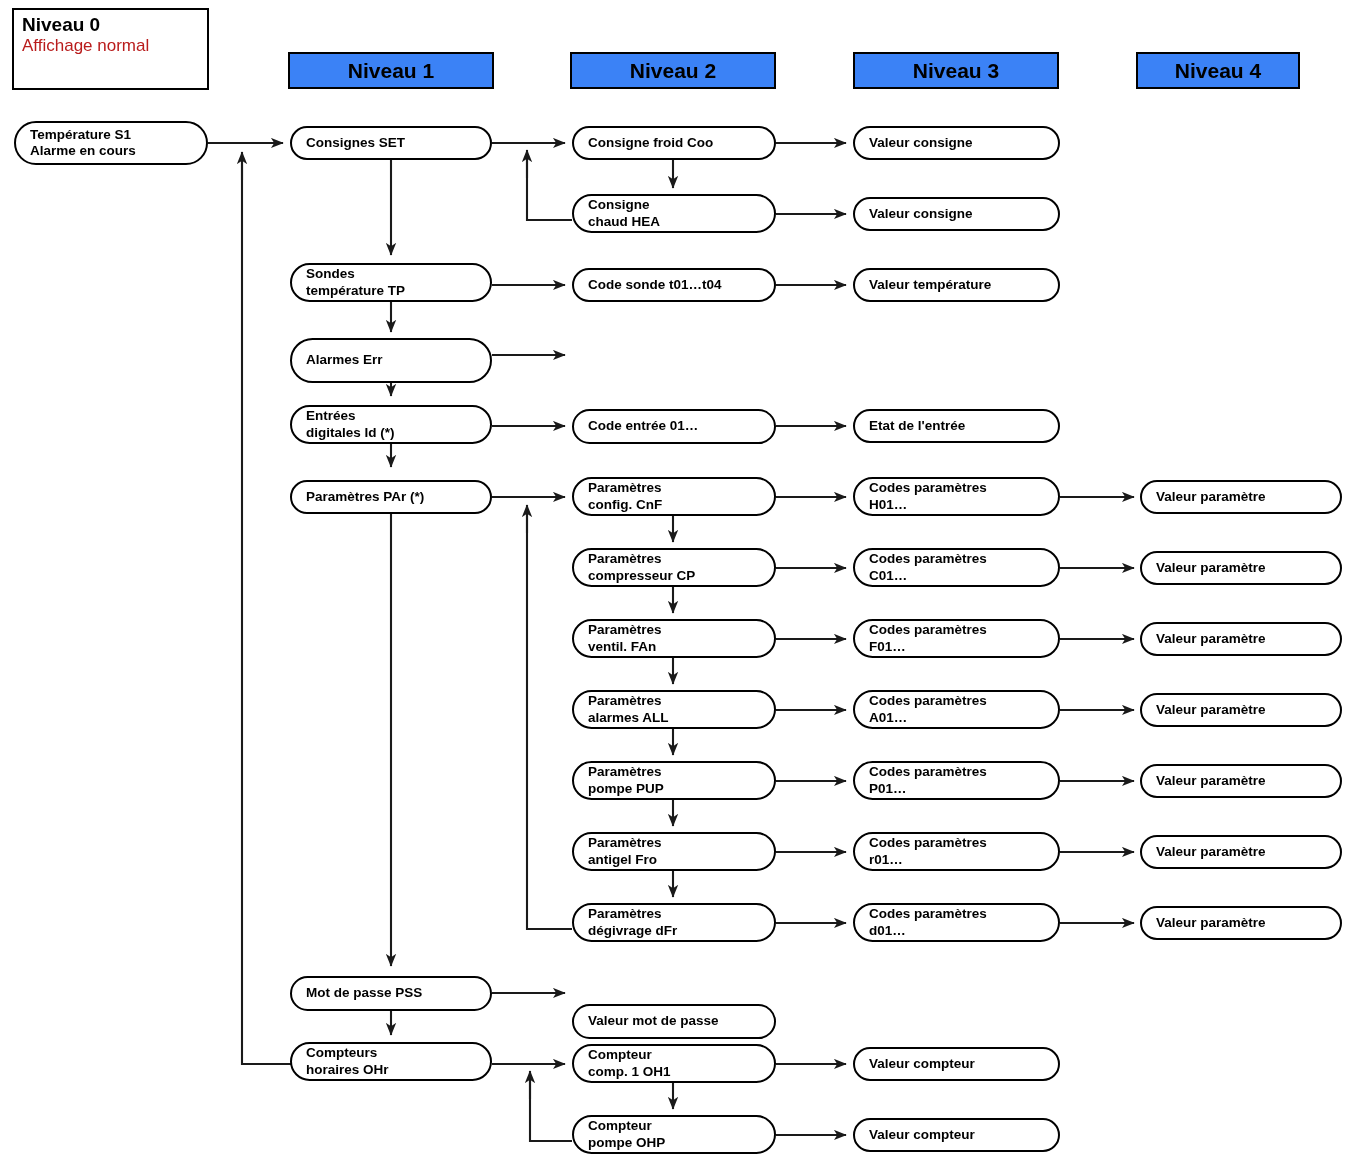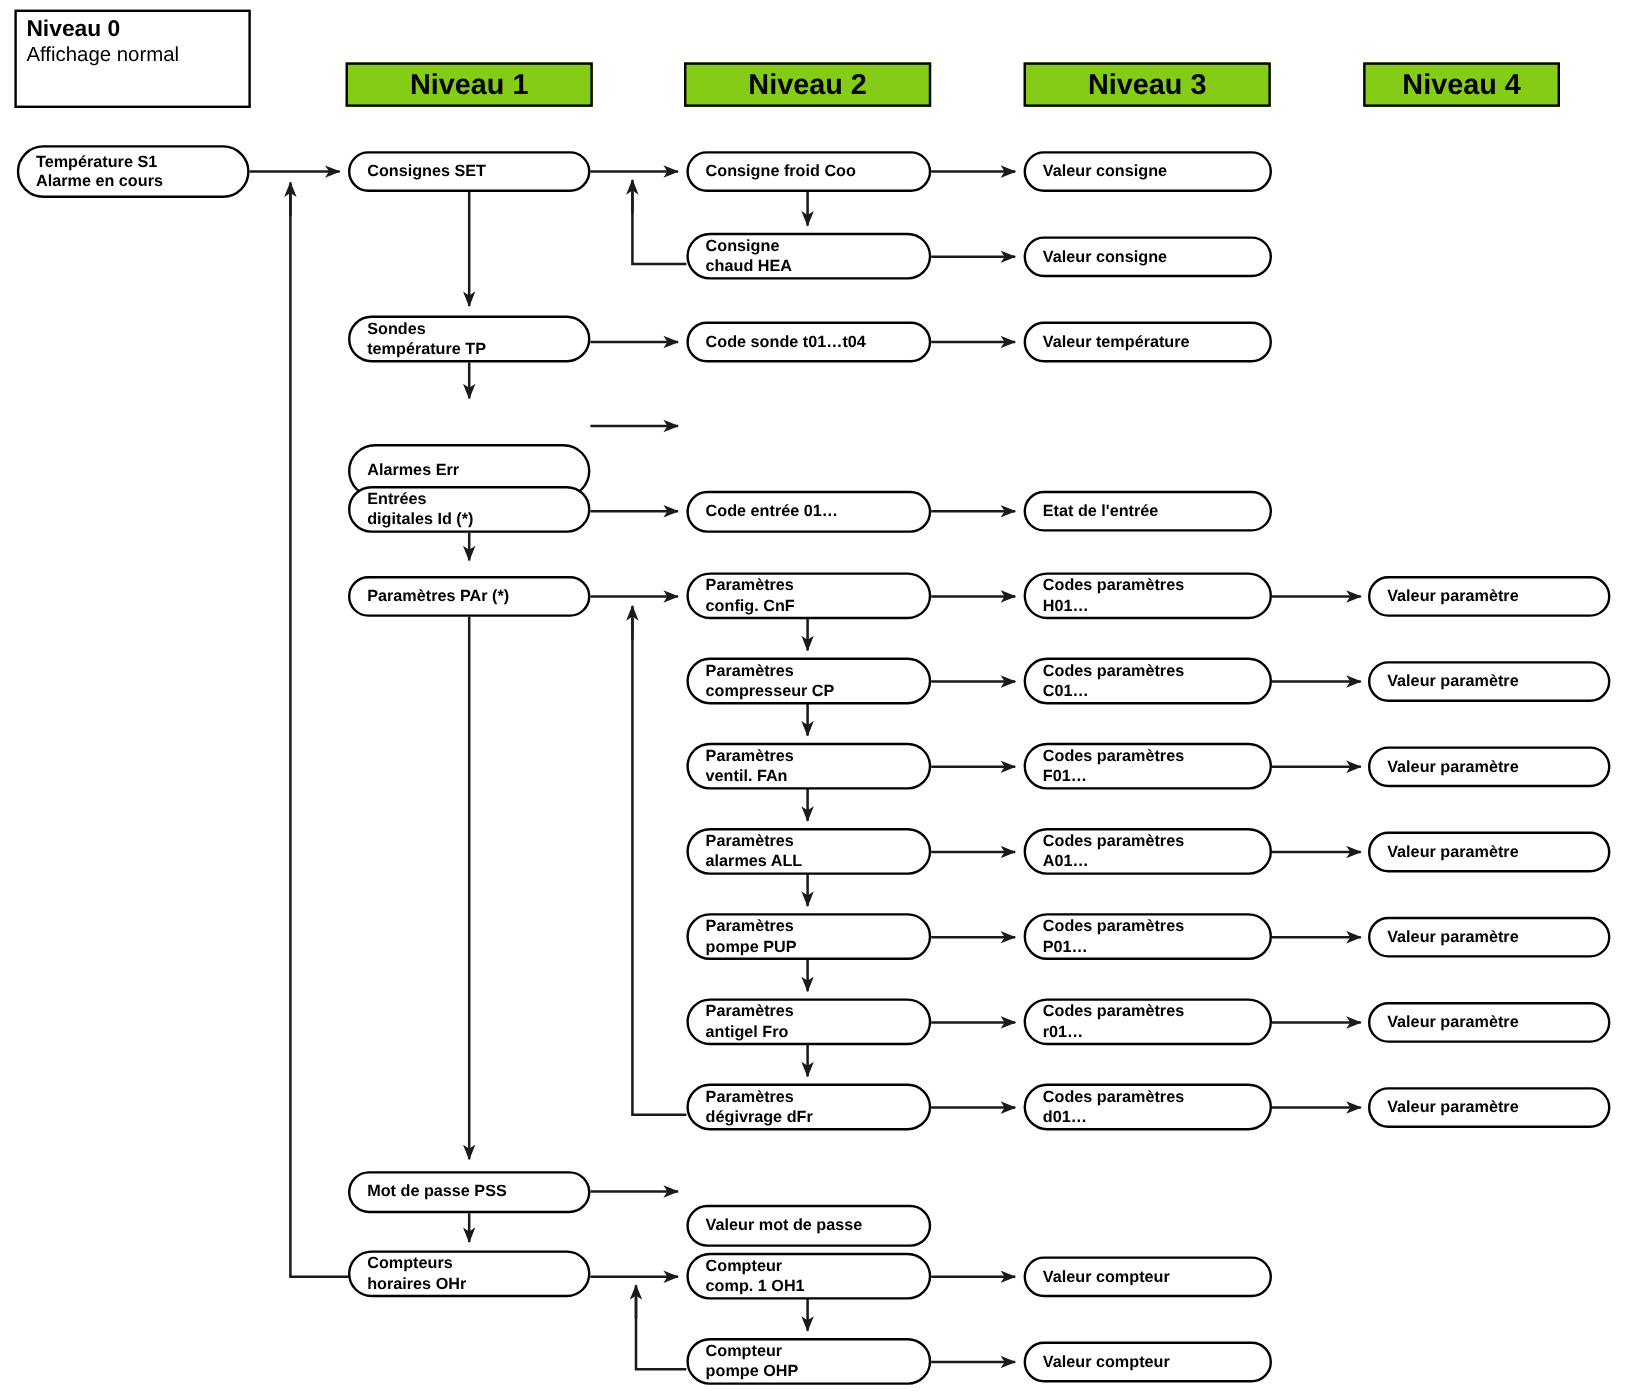--- a/index.html
+++ b/index.html
@@ -10,40 +10,40 @@
     background:#ffffff;
     font-family:Liberation Sans, sans-serif;
     overflow:hidden;
   }
   #edges{position:absolute;left:0;top:0;width:1354px;height:1159px;pointer-events:none;}
 
   
   .hdr{
     position:absolute;
     border:2px solid #000;
-    background:#84cc16;
+    background:#3b82f6;
     display:flex;
     align-items:center;
     justify-content:center;
     font-weight:bold;
-    font-size:24px;
+    font-size:21px;
     color:#000;
     box-sizing:border-box;
   }
   
   .legend{
     position:absolute;
     border:2px solid #000;
     background:#fff;
     box-sizing:border-box;
     padding:4px 8px 5px 8px;
     line-height:1.18;
   }
   .legend .l0{font-size:19px;font-weight:bold;color:#000;}
-  .legend .l1{font-size:17px;font-weight:normal;color:#000000;}
+  .legend .l1{font-size:17px;font-weight:normal;color:#b91c1c;}
 
   
   .node{
     position:absolute;
     border:2px solid #000;
     background:#fff;
     border-radius:999px;
     box-sizing:border-box;
     display:flex;
     align-items:center;
@@ -153,21 +153,21 @@
   <div class="hdr" style="left:570px;top:52px;width:206px;height:37px;">Niveau 2</div>
   <div class="hdr" style="left:853px;top:52px;width:206px;height:37px;">Niveau 3</div>
   <div class="hdr" style="left:1136px;top:52px;width:164px;height:37px;">Niveau 4</div>
 
   <div class="node" style="left:14px;top:121px;width:194px;height:44px;">Température S1
 Alarme en cours</div>
 
   <div class="node" style="left:290px;top:126px;width:202px;height:34px;">Consignes SET</div>
   <div class="node" style="left:290px;top:263px;width:202px;height:39px;">Sondes
 température TP</div>
-  <div class="node" style="left:290px;top:338px;width:202px;height:45px;margin-top:32px;">Alarmes Err</div>
+  <div class="node" style="left:290px;top:338px;width:202px;height:45px;">Alarmes Err</div>
   <div class="node" style="left:290px;top:405px;width:202px;height:39px;">Entrées
 digitales Id (*)</div>
   <div class="node" style="left:290px;top:480px;width:202px;height:34px;">Paramètres PAr (*)</div>
   <div class="node" style="left:290px;top:1042px;width:202px;height:39px;">Compteurs
 horaires OHr</div>
   <div class="node" style="left:290px;top:976px;width:202px;height:35px;">Mot de passe PSS</div>
 
   <div class="node" style="left:572px;top:126px;width:204px;height:34px;">Consigne froid Coo</div>
   <div class="node" style="left:572px;top:194px;width:204px;height:39px;">Consigne
 chaud HEA</div>

